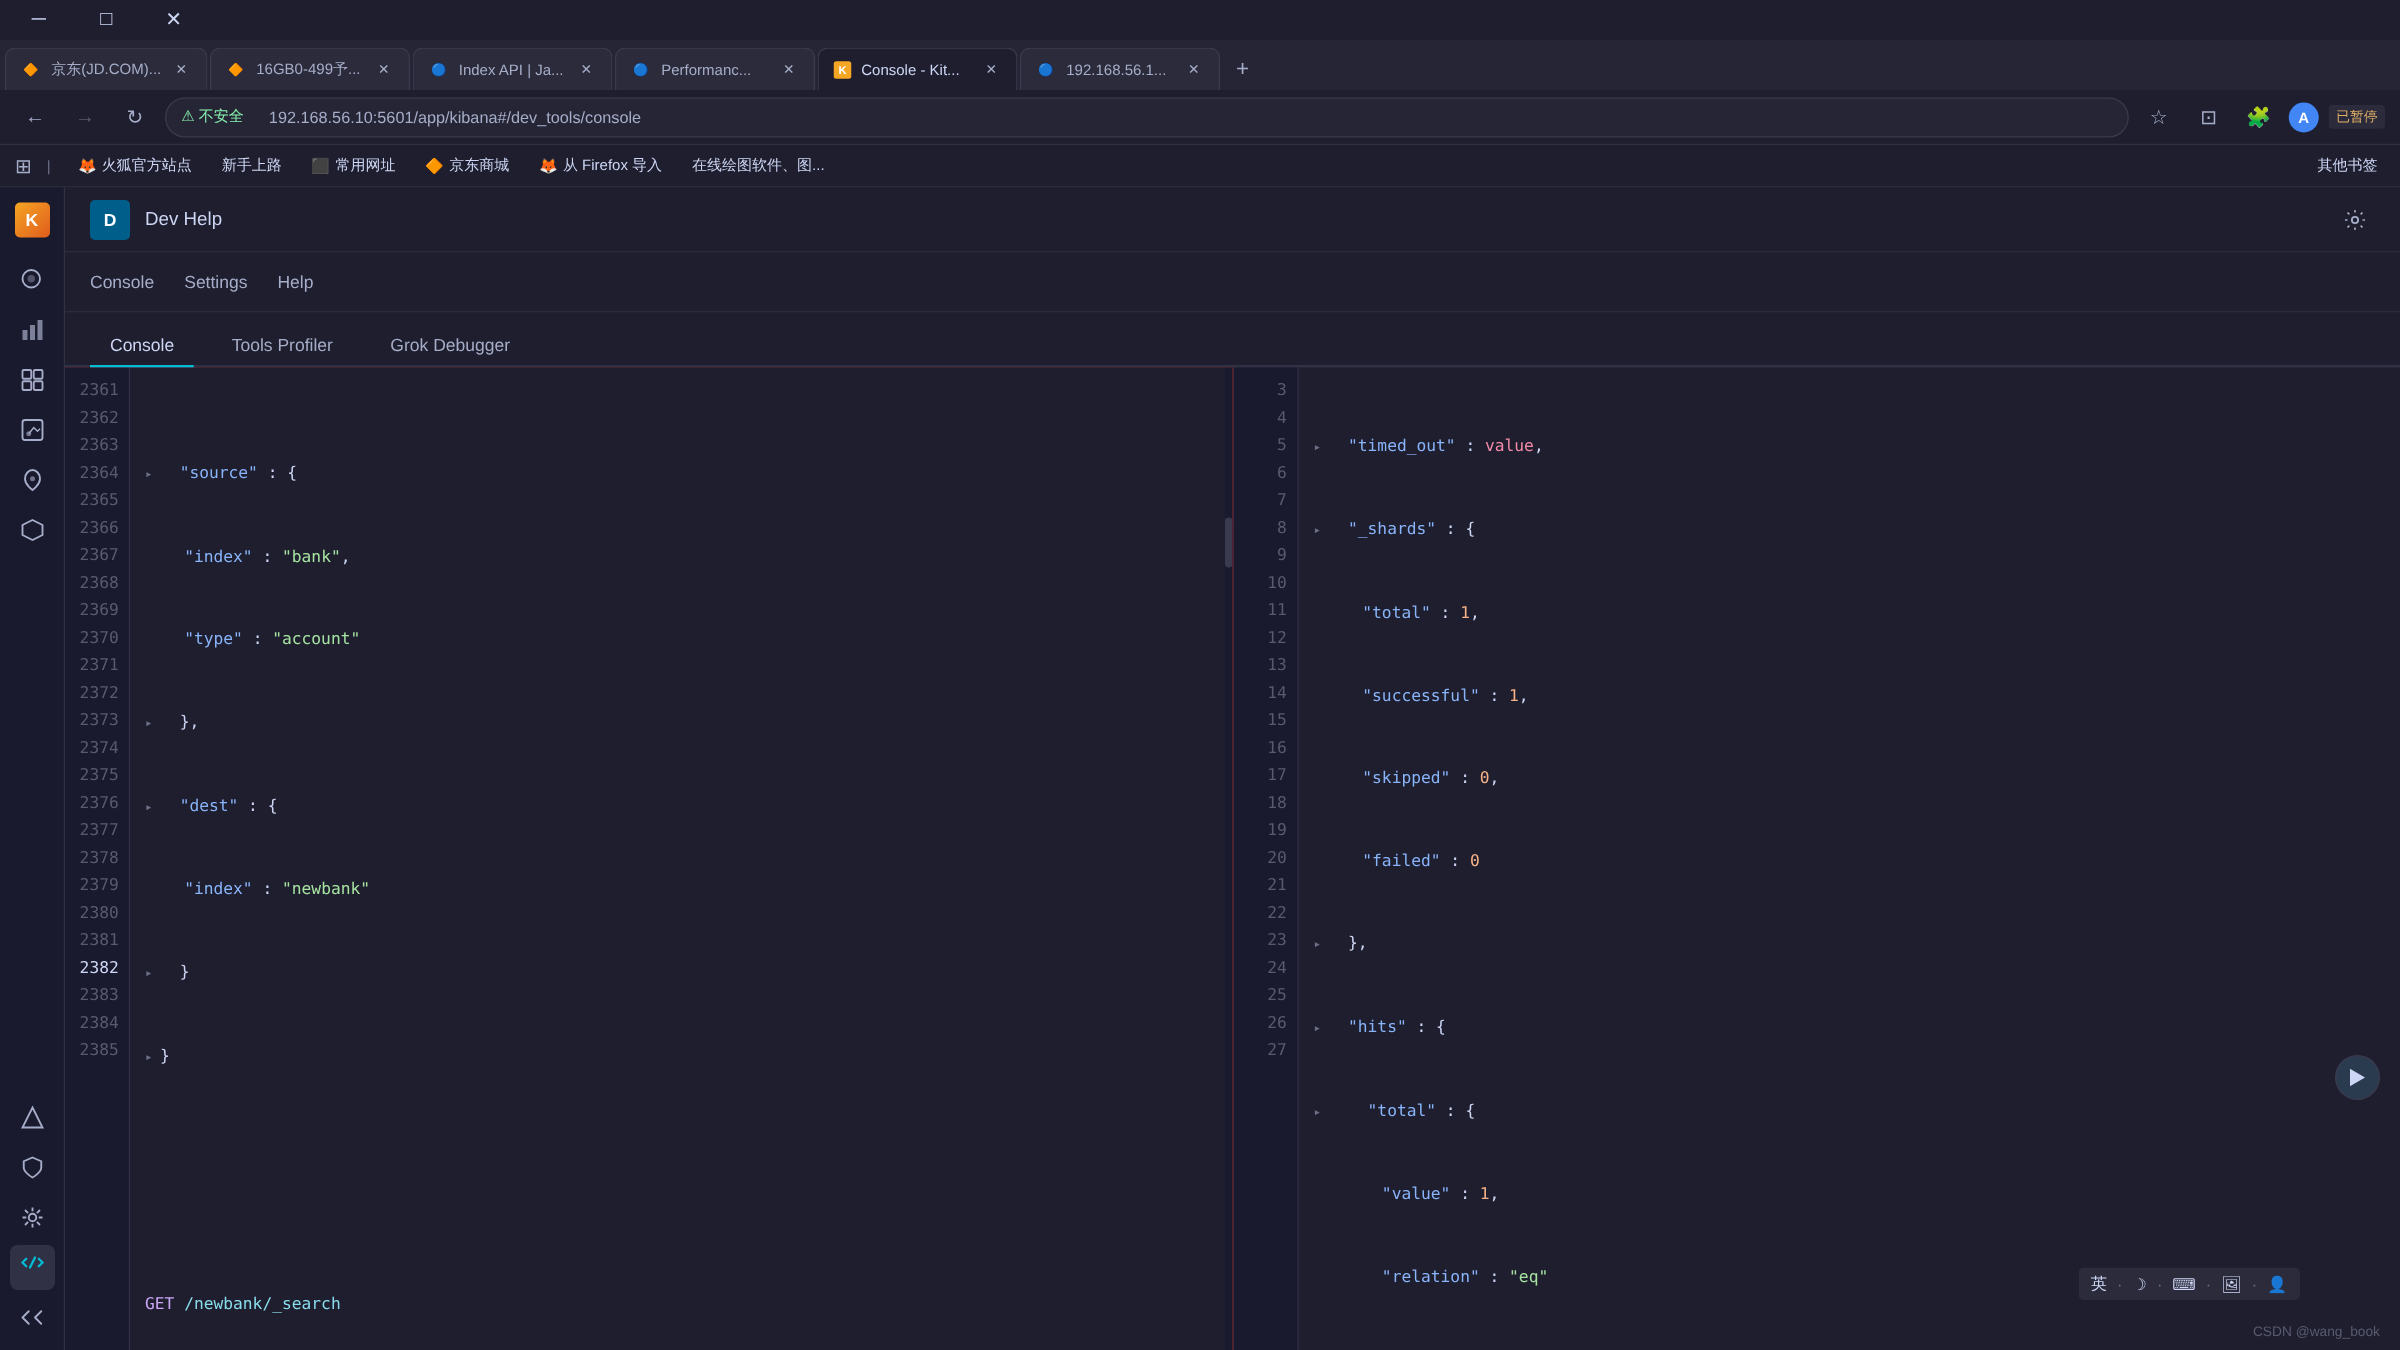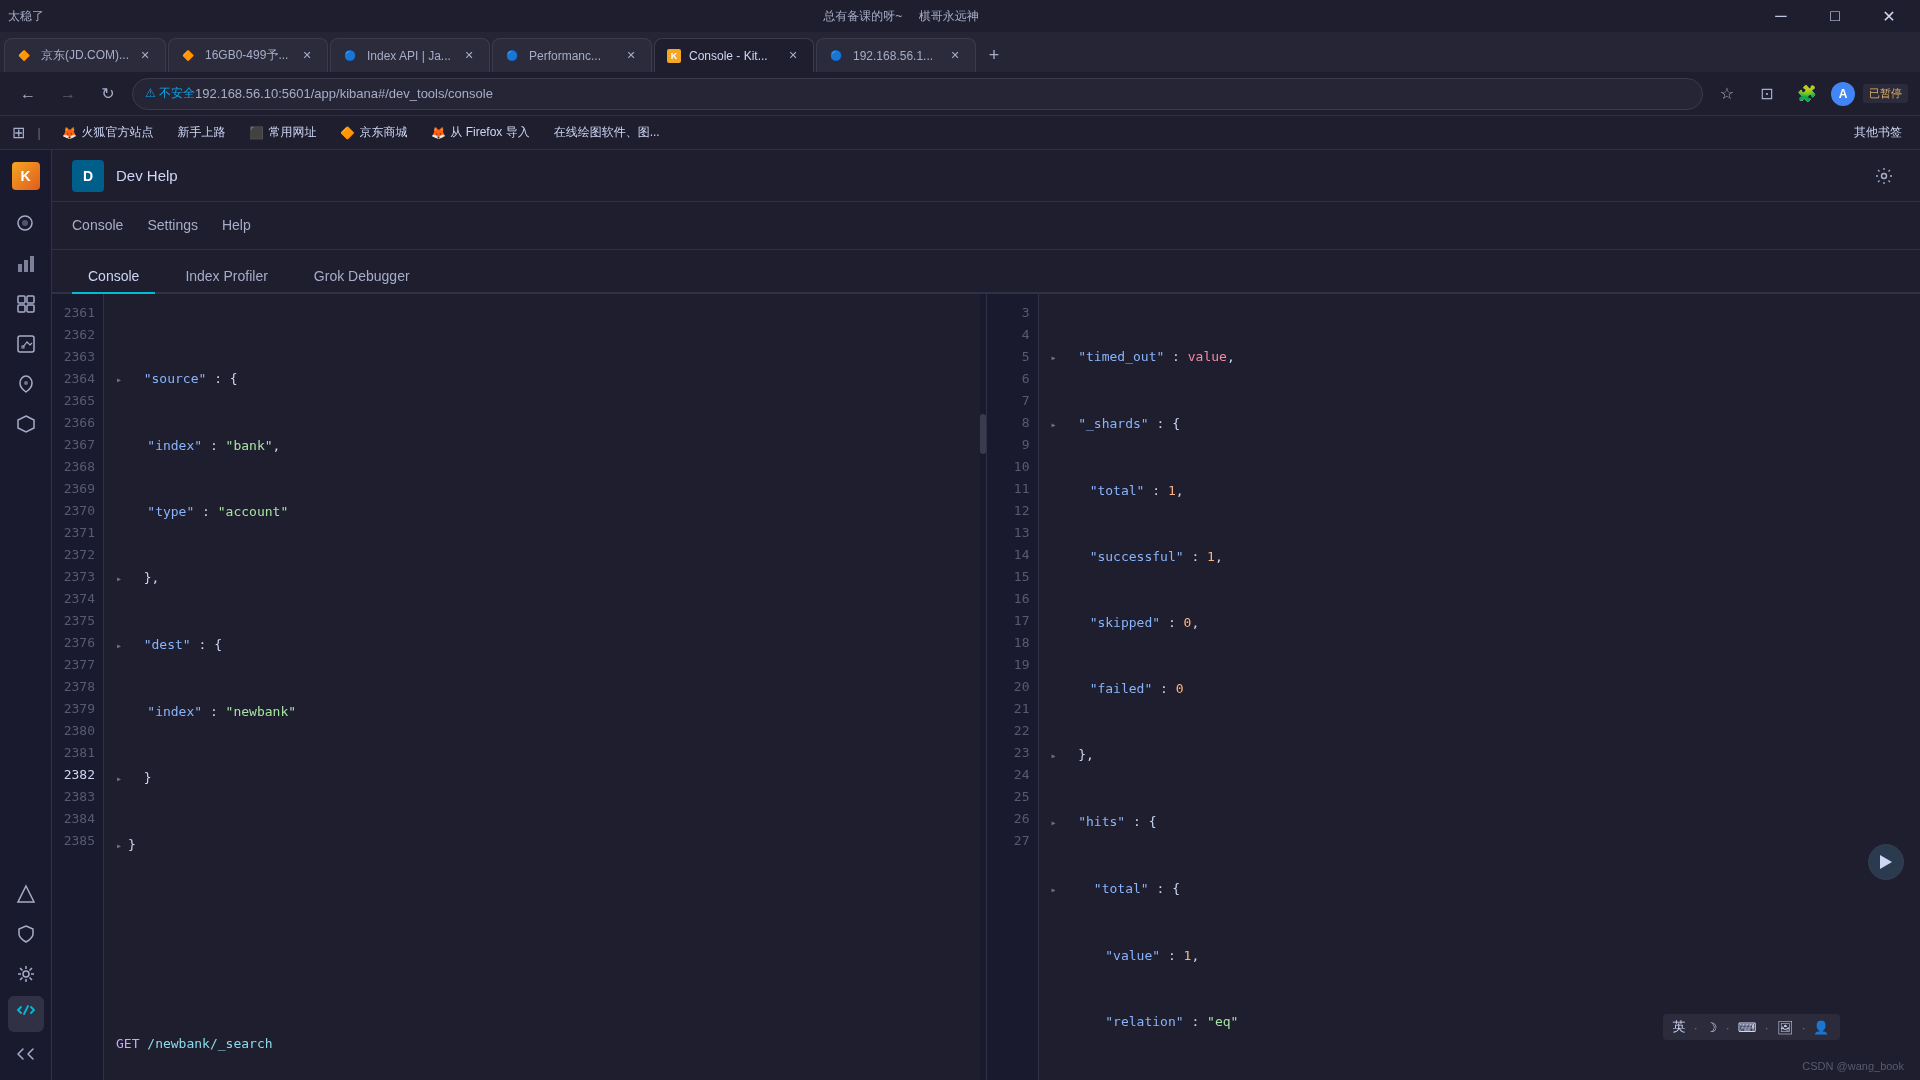--- a/index.html
+++ b/index.html
@@ -14,21 +14,21 @@
     .browser-tab.active { background: #1e1e2e; color: #cdd6f4; }
     .tab-favicon { width: 16px; height: 16px; display: flex; align-items: center; justify-content: center; font-size: 10px; }
     .tab-title { flex: 1; overflow: hidden; text-overflow: ellipsis; white-space: nowrap; }
     .tab-close { width: 16px; height: 16px; display: flex; align-items: center; justify-content: center; border-radius: 50%; font-size: 11px; color: #a6adc8; }
     .new-tab-btn { width: 32px; height: 34px; display: flex; align-items: center; justify-content: center; color: #a6adc8; font-size: 18px; cursor: pointer; }
 
     
     .address-bar { background: #1e1e2e; height: 44px; display: flex; align-items: center; padding: 0 12px; gap: 8px; border-bottom: 1px solid #313145; }
     .nav-btn { width: 32px; height: 32px; display: flex; align-items: center; justify-content: center; border-radius: 50%; color: #a6adc8; font-size: 16px; cursor: pointer; }
     .address-input { flex: 1; background: #252535; border: 1px solid #3b3b4f; border-radius: 20px; height: 32px; padding: 0 12px; color: #cdd6f4; font-size: 13px; display: flex; align-items: center; }
-    .security-warning { color: #0ea5e9; font-size: 12px; margin-right: 0; }
+    .security-warning { color: #86efac; font-size: 12px; margin-right: 20px; }
     .address-text { color: #a6adc8; font-size: 13px; }
 
     
     .bookmarks-bar { background: #1e1e2e; height: 34px; display: flex; align-items: center; padding: 0 12px; gap: 12px; border-bottom: 1px solid #313145; font-size: 12px; color: #cdd6f4; overflow: hidden; }
     .bookmark-item { display: flex; align-items: center; gap: 4px; cursor: pointer; white-space: nowrap; padding: 2px 6px; border-radius: 4px; }
 
     
     .app-container { display: flex; height: calc(1080px - 150px); background: #1e1e2e; }
 
     
@@ -88,24 +88,20 @@
     ::-webkit-scrollbar-thumb { background: #3b3b4f; border-radius: 4px; }
 
     
     .thin-scrollbar { width: 6px; background: #1a1a2e; flex-shrink: 0; }
     .thin-scrollbar-thumb { background: #3b3b4f; border-radius: 3px; width: 6px; height: 40px; margin-top: 120px; }
   </style>
 </head>
 <body>
 
 <div class="browser-titlebar">
-  <div style="display:flex;align-items:center;gap:8px;flex:1;">
-    <span style="color:#a6adc8;font-size:12px;">太稳了</span>
-    <span style="color:#a6adc8;font-size:12px;flex:1;text-align:center;">总有备课的呀~ &nbsp;&nbsp;&nbsp; 棋哥永远神</span>
-  </div>
   <div class="browser-controls">
     <div class="win-btn">─</div>
     <div class="win-btn">□</div>
     <div class="win-btn close">✕</div>
   </div>
 </div>
 
 <div class="tab-bar">
   <div class="browser-tab">
     <span class="tab-favicon">🔶</span>
@@ -281,21 +277,21 @@
     </div>
 
     <div class="app-nav">
       <span class="nav-item">Console</span>
       <span class="nav-item">Settings</span>
       <span class="nav-item">Help</span>
     </div>
 
     <div class="console-tabs">
       <span class="console-tab active">Console</span>
-      <span class="console-tab">Index Profiler</span>
+      <span class="console-tab">Tools Profiler</span>
       <span class="console-tab">Grok Debugger</span>
     </div>
 
     <div class="editor-area">
 
       <div class="editor-panel left">
         <div class="code-editor">
           <div class="line-numbers">
             <div>2361</div>
             <div>2362</div>

